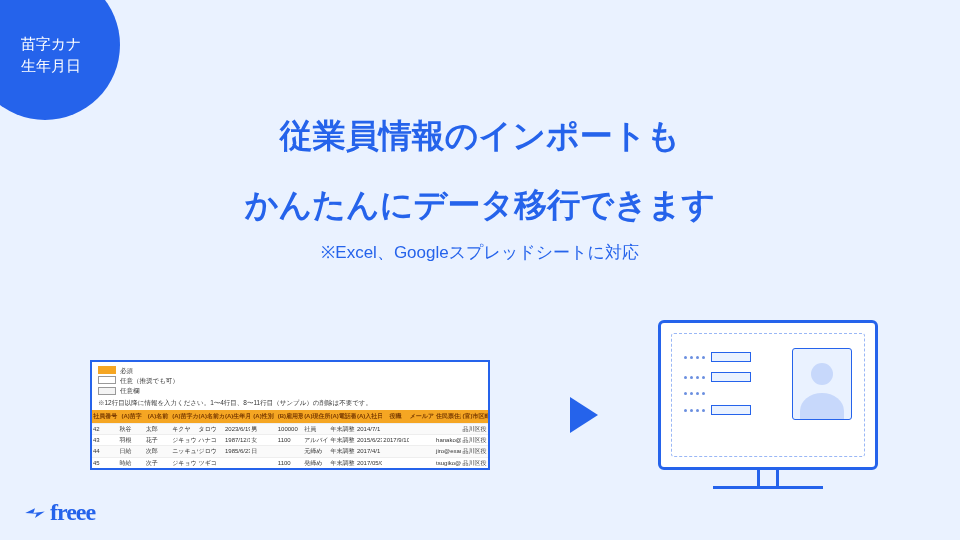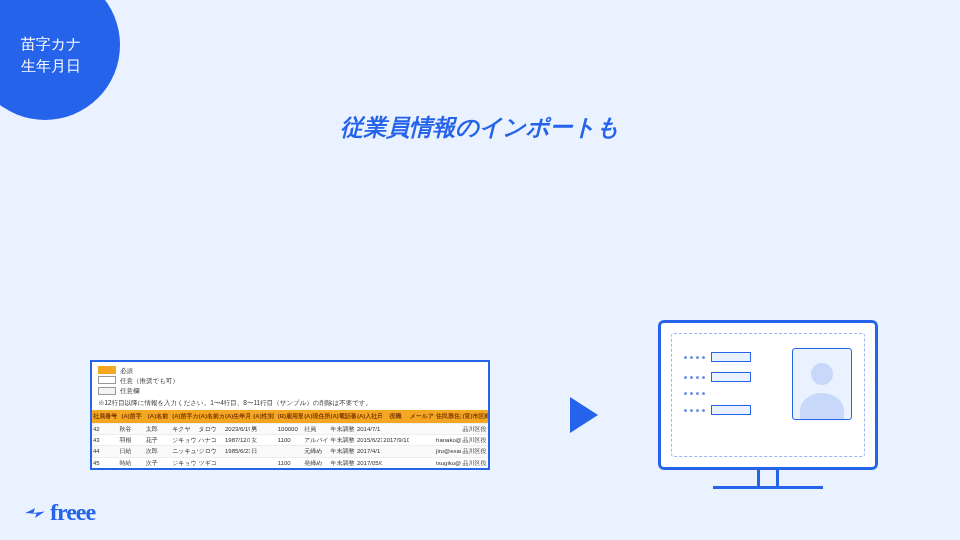--- a/index.html
+++ b/index.html
@@ -32,25 +32,24 @@
   .headline {
     position: absolute;
     top: 110px;
     left: 0;
     right: 0;
     text-align: center;
     color: #2563eb;
     font-weight: 700;
   }
   .headline .line {
-    font-size: 23px;
+    font-size: 33px;
     line-height: 1.55;
     position: relative;
     display: inline-block;
-    font-style: italic;
   }
   .hl-wrap { position: relative; display: inline-block; }
   .hl-wrap .hl-bar {
     position: absolute;
     left: 0; right: 0;
     bottom: 2px;
     height: 12px;
     background: #f5a623;
     z-index: 0;
   }
@@ -207,20 +206,22 @@
 <div class="badge">
   <div>
     <div>苗字カナ</div>
     <div>生年月日</div>
   </div>
 </div>
 
 <div class="headline">
   <div class="line">従業員情報のインポートも</div><br>
   <br>
+  <div class="line">かんたんにデータ移行できます</div>
+  <div class="subnote">※Excel、Googleスプレッドシートに対応</div>
 </div>
 
 <div class="content">
 
   <div class="sheet">
     <div class="sheet-legend">
       <div class="lg-row">
           <span class="sw sw-req"></span>
           <span>必須</span>
         </div>

